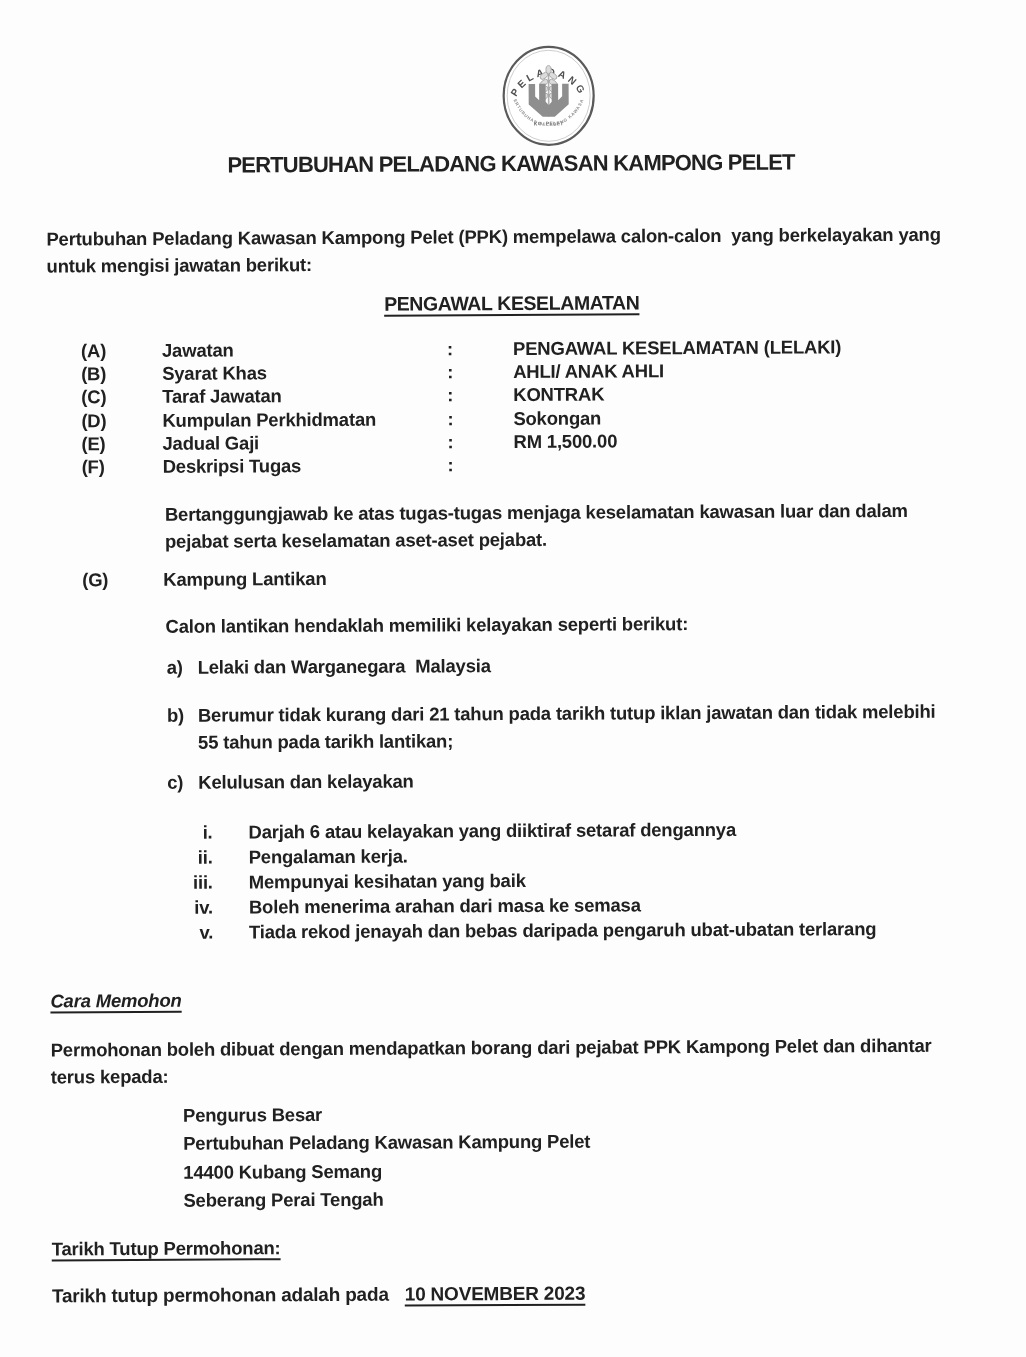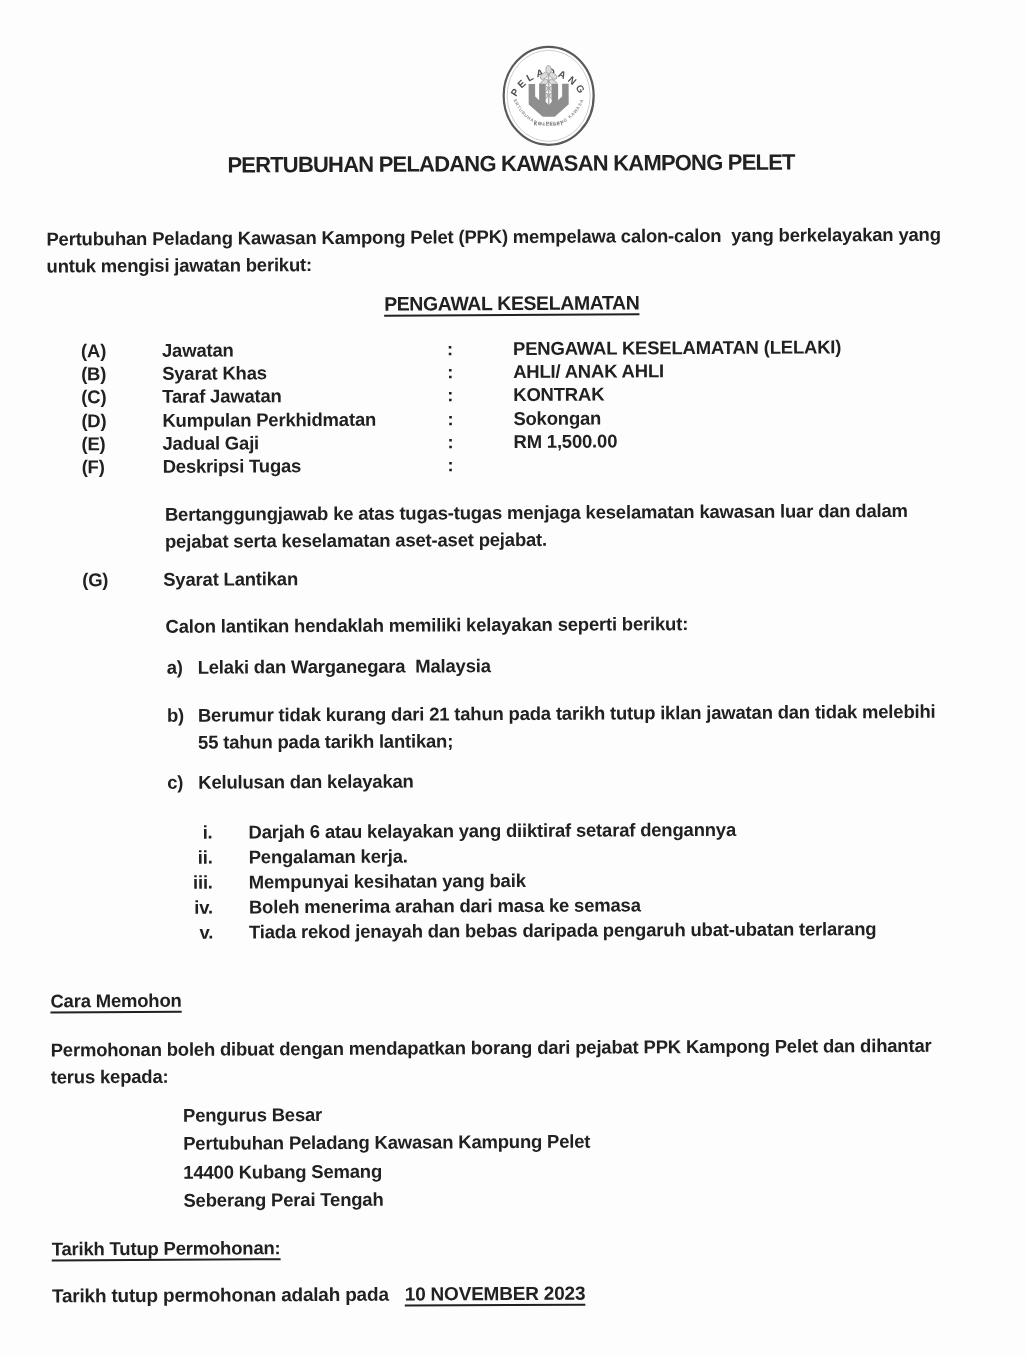--- a/index.html
+++ b/index.html
@@ -39,21 +39,21 @@
 
   .abc-list { left:166px; top:652px; width:832px; font-size:18.5px; }
   .abc-item { display:grid; grid-template-columns:31px auto; line-height:27px; }
   .abc-item.gap-a { margin-bottom:21px; }
   .abc-item.gap-b { margin-bottom:13px; }
 
   .roman-list { left:165px; top:818px; width:830px; font-size:18.5px; }
   .roman-item { display:grid; grid-template-columns:46px auto; column-gap:36px; line-height:25px; }
   .roman-key { text-align:right; }
 
-  .cara-heading { left:48px; top:988px; font-size:18.5px; }
+  .cara-heading { left:48px; top:988px; font-size:18.5px;font-style:italic; }
   .cara-body { left:48px; top:1034px; font-size:18.5px; line-height:27px; }
 
   .address { left:180px; top:1100px; font-size:18.5px; line-height:28.4px; }
 
   .tarikh-heading { left:48px; top:1236px; font-size:18.5px; }
   .closing-line { left:48px; top:1283px; font-size:19px; }
   .closing-date { text-decoration:underline; text-decoration-thickness:2px; text-underline-offset:4px; margin-left:16px; }
 
   svg text { font-family:"Liberation Sans", sans-serif; font-weight:700; }
 </style>
@@ -145,21 +145,21 @@
       </div>
     </div>
 
     <div class="abs job-desc">
       <div>Bertanggungjawab ke atas tugas-tugas menjaga keselamatan kawasan luar dan dalam</div>
       <div>pejabat serta keselamatan aset-aset pejabat.</div>
     </div>
 
     <div class="abs syarat-head">
       <span>(G)</span>
-        <span>Syarat Lantikan</span>
+        <span>Kampung Lantikan</span>
     </div>
 
     <div class="abs calon-intro">Calon lantikan hendaklah memiliki kelayakan seperti berikut:</div>
 
     <div class="abs abc-list">
       <div class="abc-item gap-a">
         <span>a)</span>
         <span>
           <div class="pre">Lelaki dan Warganegara  Malaysia</div>
         </span>

